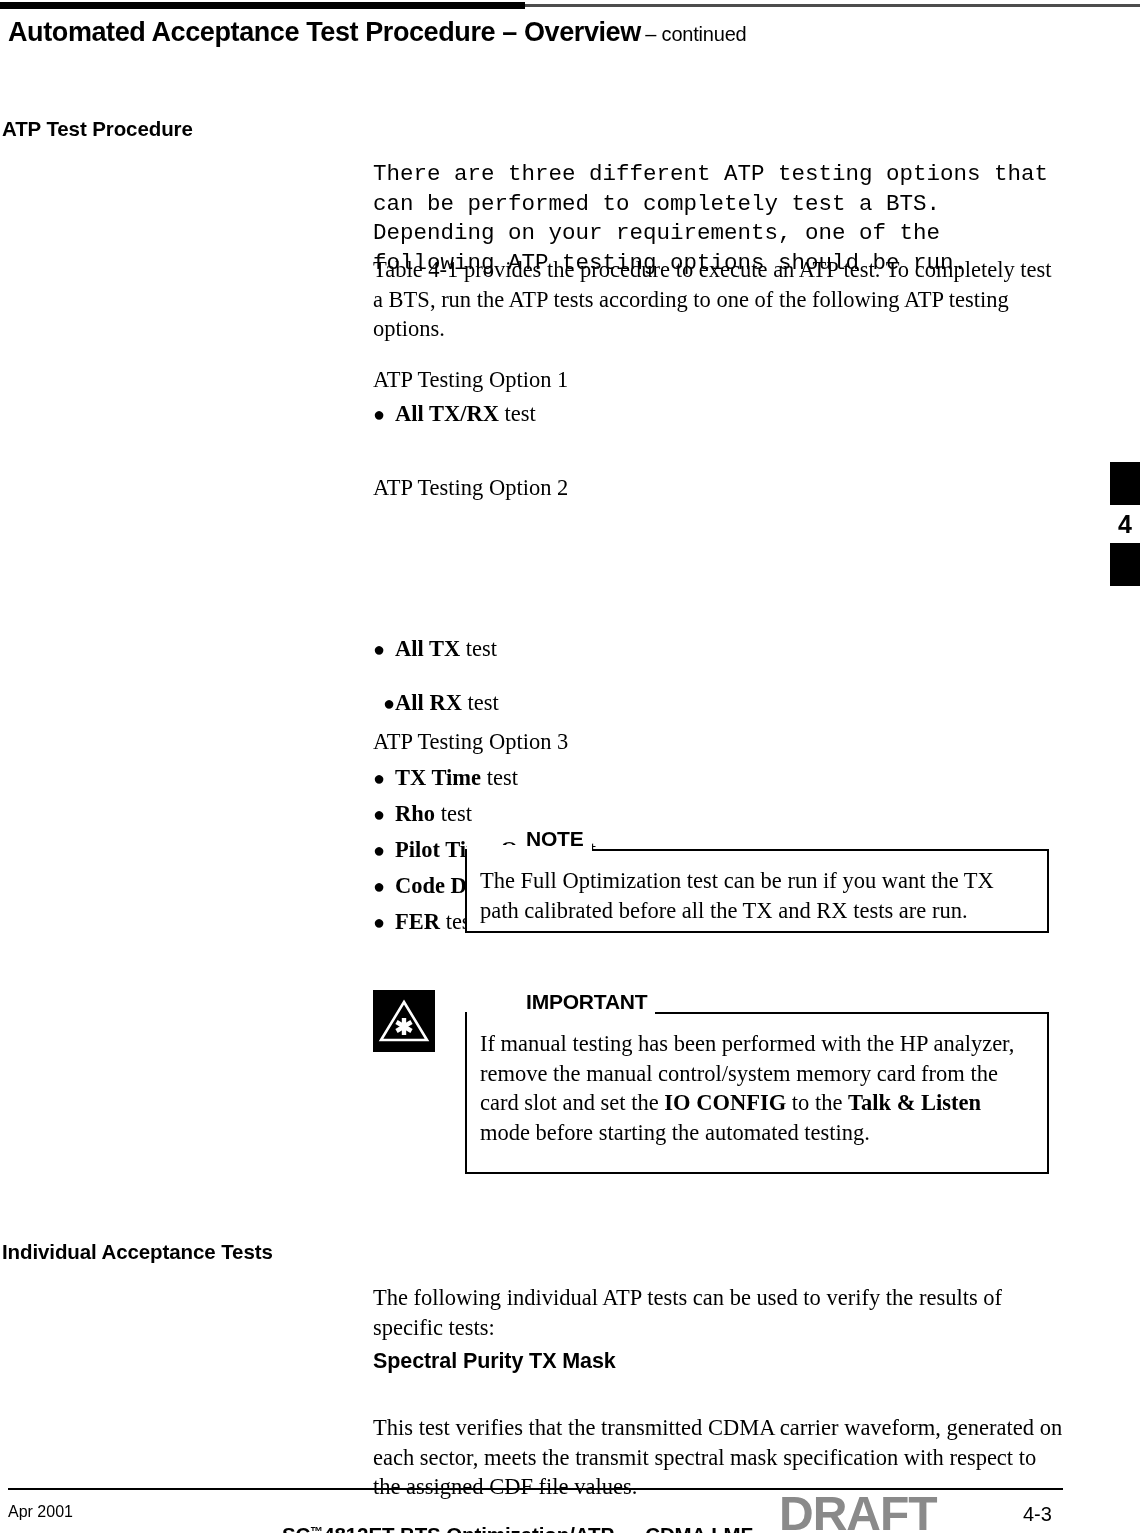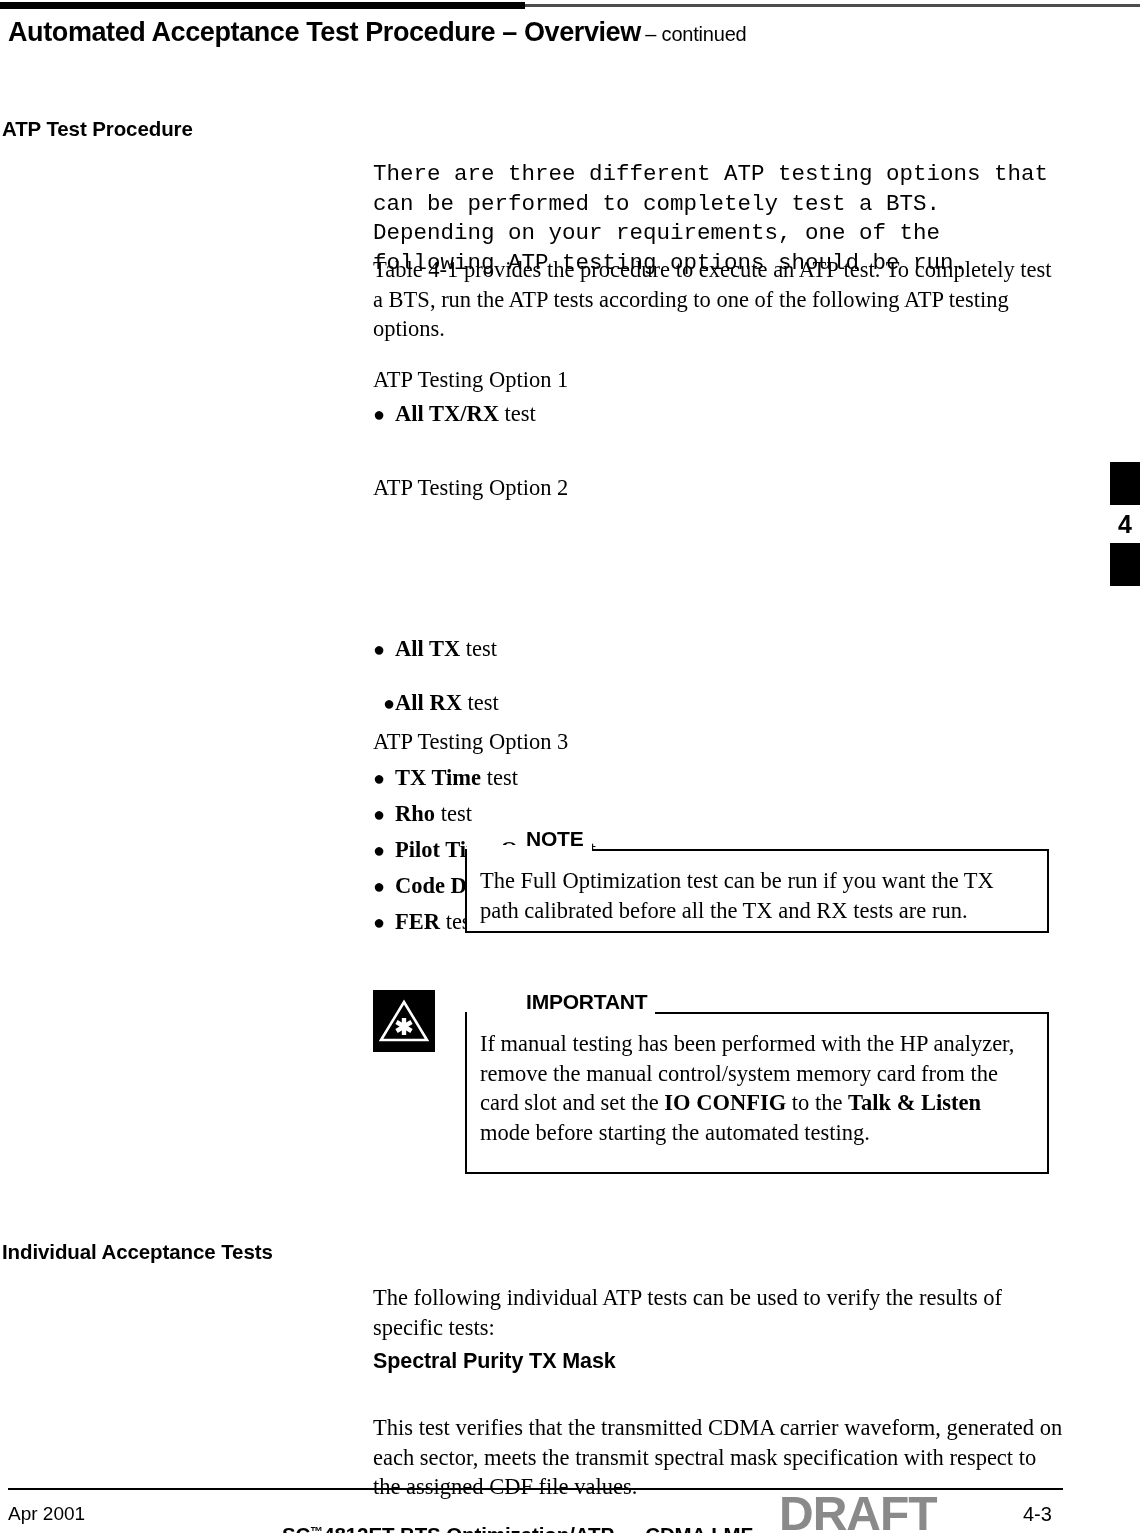--- a/index.html
+++ b/index.html
@@ -229,21 +229,21 @@
     top: 1488px;
     width: 1055px;
     height: 2px;
     background: #000000;
   }
   .footer-date {
     position: absolute;
     left: 8px;
     top: 1503px;
     font-family: "Liberation Sans", sans-serif;
-    font-size: 19px;
+    font-size: 16px;
     white-space: nowrap;
   }
   .footer-title {
     position: absolute;
     left: 282px;
     top: 1503px;
     font-family: "Liberation Sans", sans-serif;
     font-weight: bold;
     font-size: 20.5px;
     letter-spacing: -0.1px;

